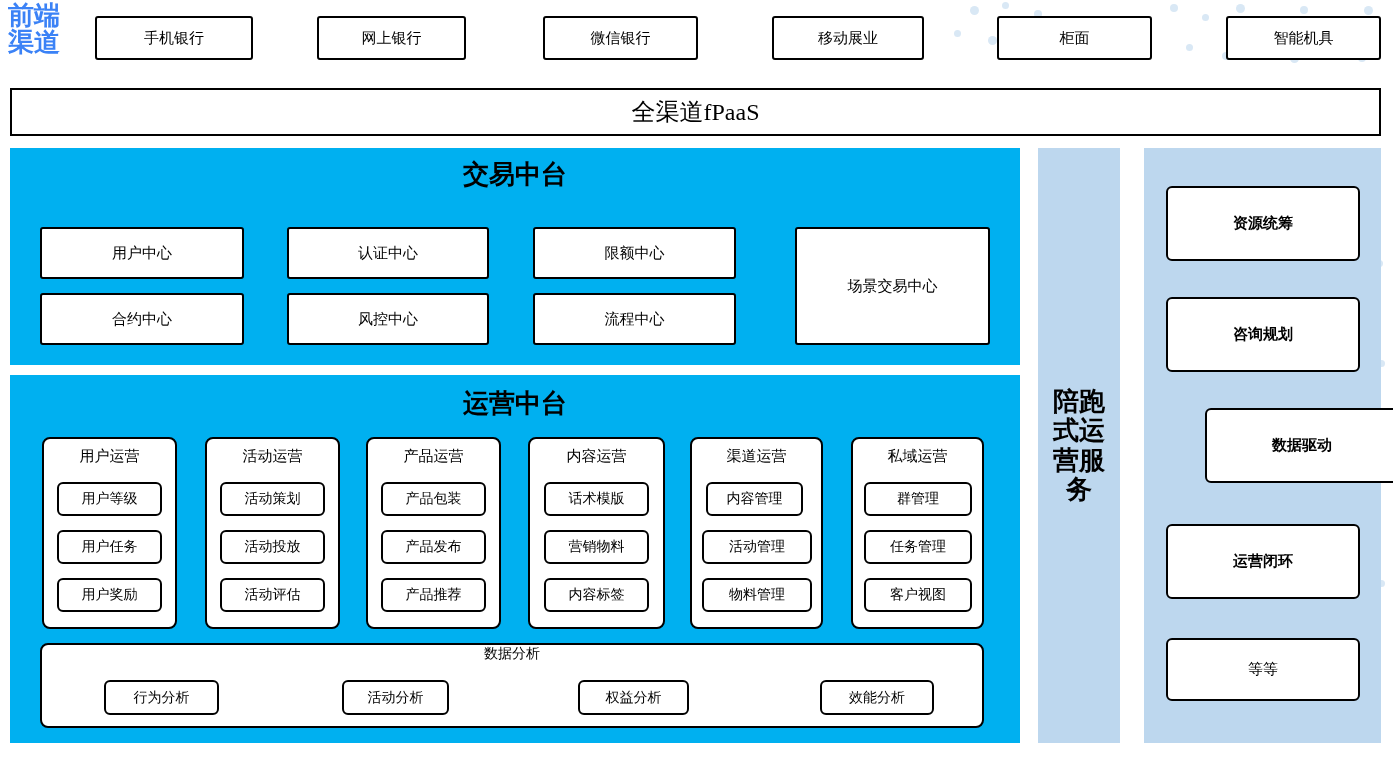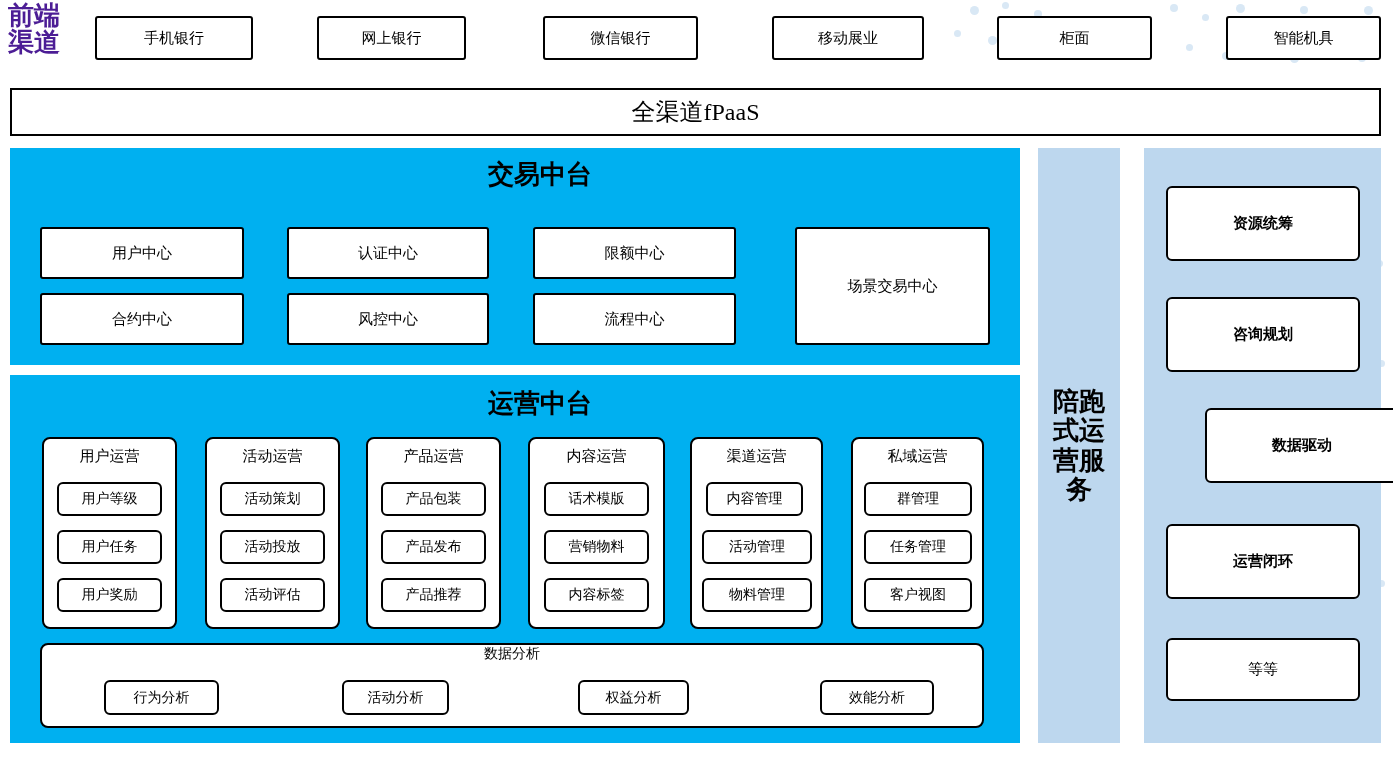--- a/index.html
+++ b/index.html
@@ -29,40 +29,39 @@
     align-items: center;
     justify-content: center;
     text-align: center;
     color: #000;
     font-size: 15px;
     line-height: 1.2;
   }
   .wbox.r { border-radius: 3px; }
 
   .label-left {
-    color: #4c1d95;
+    color: #3b82f6;
     font-size: 26px;
     font-weight: 700;
     line-height: 1.05;
     font-family: "Liberation Serif", serif;
     text-align: left;
   }
 
   .cyan {
     background: #00b0f0;
     border: 1px solid #00b0f0;
   }
   .cyan-title {
     color: #000;
     font-size: 26px;
     font-weight: 700;
     text-align: center;
     width: 100%;
     font-family: "Liberation Serif", serif;
-    padding-left: 25px;
   }
 
   .lightblue {
     background: #bdd7ee;
   }
 
   .vert-text {
     color: #000;
     font-size: 26px;
     font-weight: 700;

